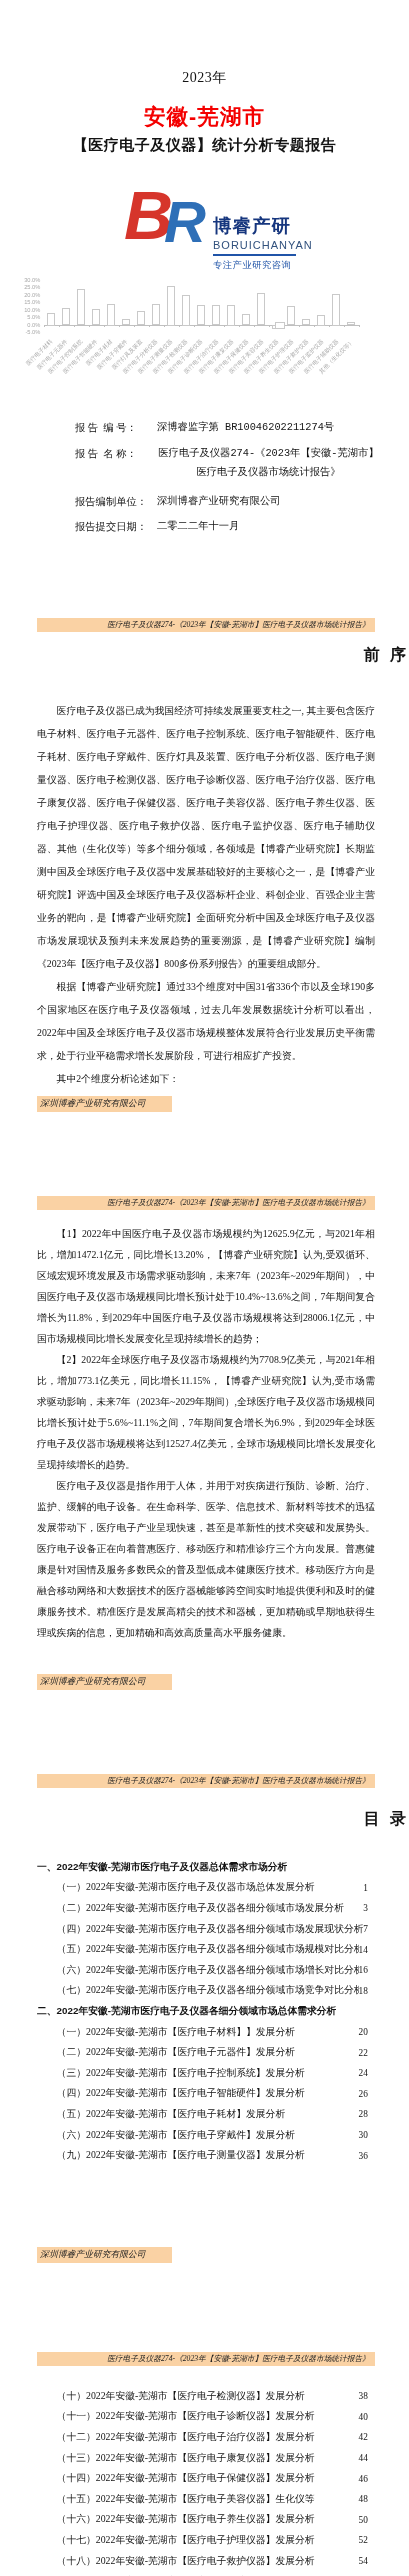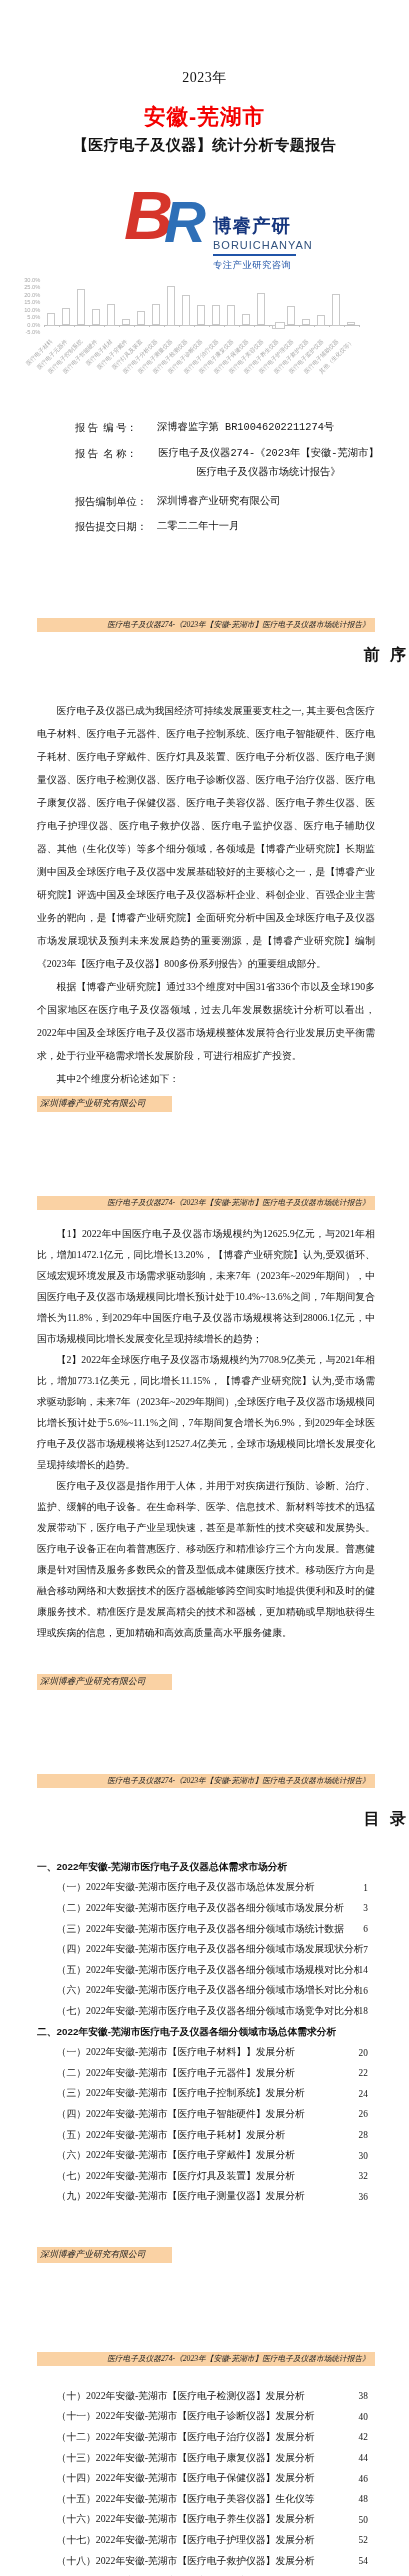--- a/index.html
+++ b/index.html
@@ -235,25 +235,20 @@
           <span class="t">（一）2022年安徽-芜湖市医疗电子及仪器市场总体发展分析</span>
           <span class="sp"></span>
           <span class="pg">1</span>
         </div>
         <div class="toc-row item">
           <span class="t">（二）2022年安徽-芜湖市医疗电子及仪器各细分领域市场发展分析</span>
           <span class="sp"></span>
           <span class="pg">3</span>
         </div>
         <div class="toc-row item">
-          <span class="t">（三）2022年安徽-芜湖市医疗电子及仪器各细分领域市场统计数据</span>
-          <span class="sp"></span>
-          <span class="pg">6</span>
-        </div>
-        <div class="toc-row item">
           <span class="t">（四）2022年安徽-芜湖市医疗电子及仪器各细分领域市场发展现状分析</span>
           <span class="sp"></span>
           <span class="pg">7</span>
         </div>
         <div class="toc-row item">
           <span class="t">（五）2022年安徽-芜湖市医疗电子及仪器各细分领域市场规模对比分析</span>
           <span class="sp"></span>
           <span class="pg">14</span>
         </div>
         <div class="toc-row item">
@@ -295,25 +290,20 @@
           <span class="t">（五）2022年安徽-芜湖市【医疗电子耗材】发展分析</span>
           <span class="sp"></span>
           <span class="pg">28</span>
         </div>
         <div class="toc-row item">
           <span class="t">（六）2022年安徽-芜湖市【医疗电子穿戴件】发展分析</span>
           <span class="sp"></span>
           <span class="pg">30</span>
         </div>
         <div class="toc-row item">
-          <span class="t">（七）2022年安徽-芜湖市【医疗灯具及装置】发展分析</span>
-          <span class="sp"></span>
-          <span class="pg">32</span>
-        </div>
-        <div class="toc-row item">
           <span class="t">（九）2022年安徽-芜湖市【医疗电子测量仪器】发展分析</span>
           <span class="sp"></span>
           <span class="pg">36</span>
         </div>
       </div>
     <div class="sig" style="top:513px;">深圳博睿产业研究有限公司</div>
   </section>
 
   <section class="page">
     <div class="band">医疗电子及仪器274-《2023年【安徽-芜湖市】医疗电子及仪器市场统计报告》</div>

